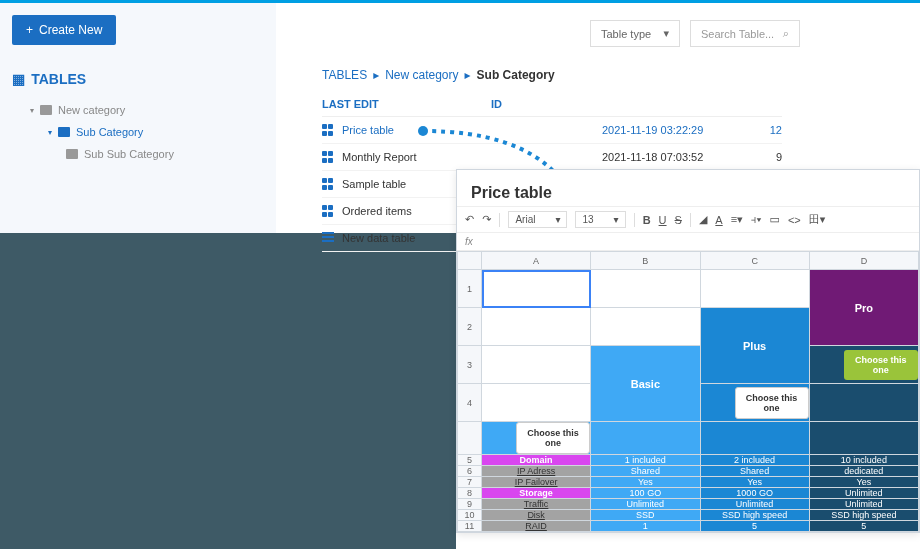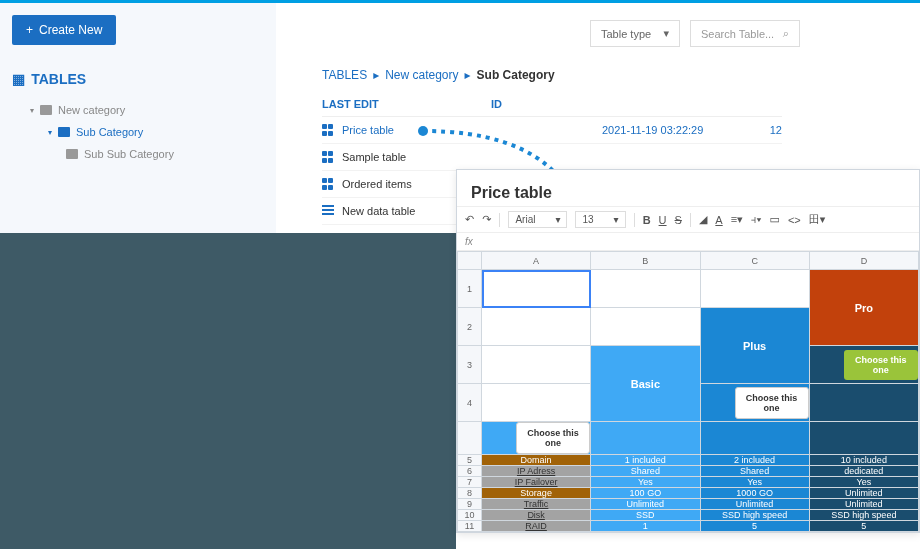--- a/index.html
+++ b/index.html
@@ -55,24 +55,24 @@
 .grid-area { }
 table.spread { border-collapse: collapse; width: 100%; table-layout: fixed; font-size: 9px; }
 table.spread th, table.spread td { border: 1px solid #d0d7de; padding: 0; text-align: center; vertical-align: middle; }
 table.spread th { background: #f5f7fa; color: #666; font-weight: normal; height: 18px; }
 table.spread th.rownum { width: 24px; }
 table.spread td.rownum { background: #f5f7fa; color: #666; width: 24px; font-size: 9px; }
 td.cell { height: 38px; }
 td.cell.sel { outline: 2px solid #3b82f6; outline-offset: -2px; }
 .plan-basic { background: #3fa9f5; color: #fff; font-weight: bold; font-size: 11px; }
 .plan-plus { background: #1b87d4; color: #fff; font-weight: bold; font-size: 11px; }
-.plan-pro { background: #c2410c; color: #fff; font-weight: bold; font-size: 11px; }
+.plan-pro { background: #701a75; color: #fff; font-weight: bold; font-size: 11px; }
 .choose-btn { background: #fff; border: 1px solid #ccc; border-radius: 3px; padding: 5px 8px; font-size: 9px; font-weight: bold; color: #333; display: inline-block; margin-left: 34px; }
 .choose-btn.green { background: #9ac43a; color: #fff; border: none; }
-td.dark { background: #a16207; color: #fff; font-weight: normal; font-size: 9px; text-align: left; padding-left: 6px; }
+td.dark { background: #d946ef; color: #fff; font-weight: bold; font-size: 9px; text-align: left; padding-left: 6px; }
 td.row-basic { background: #3fa9f5; color: #fff; font-size: 9px; }
 td.row-plus { background: #1b87d4; color: #fff; font-size: 9px; }
 td.row-pro { background: #1a4d6e; color: #fff; font-size: 9px; }
 td.label { background: #a3a3a3; color: #333; font-size: 9px; text-align: left; padding-left: 6px; text-decoration: underline; }
 
 .bg-slate { position: absolute; top: 233px; left: 0; width: 456px; height: 316px; background: #3e5a66; }
 </style>
 </head>
 <body>
 
@@ -134,20 +134,33 @@
         <span class="grid-icon">
           <i></i>
           <i></i>
           <i></i>
           <i></i>
         </span>
         <span>Price table</span>
       </div>
     <div class="col-edit">2021-11-19 03:22:29</div>
     <div class="col-id">12</div>
+  </div>
+  <div class="list-row">
+    <div class="col-name">
+        <span class="grid-icon">
+          <i></i>
+          <i></i>
+          <i></i>
+          <i></i>
+        </span>
+        <span>Monthly Report</span>
+      </div>
+    <div class="col-edit">2021-11-18 07:03:52</div>
+    <div class="col-id">9</div>
   </div>
   <div class="list-row">
     <div class="col-name">
         <span class="grid-icon">
           <i></i>
           <i></i>
           <i></i>
           <i></i>
         </span>
         <span>Sample table</span>

